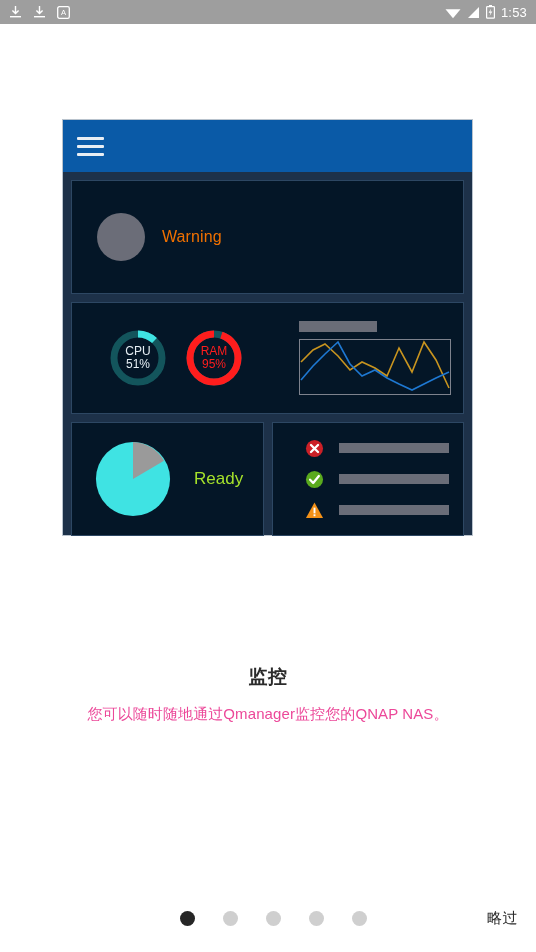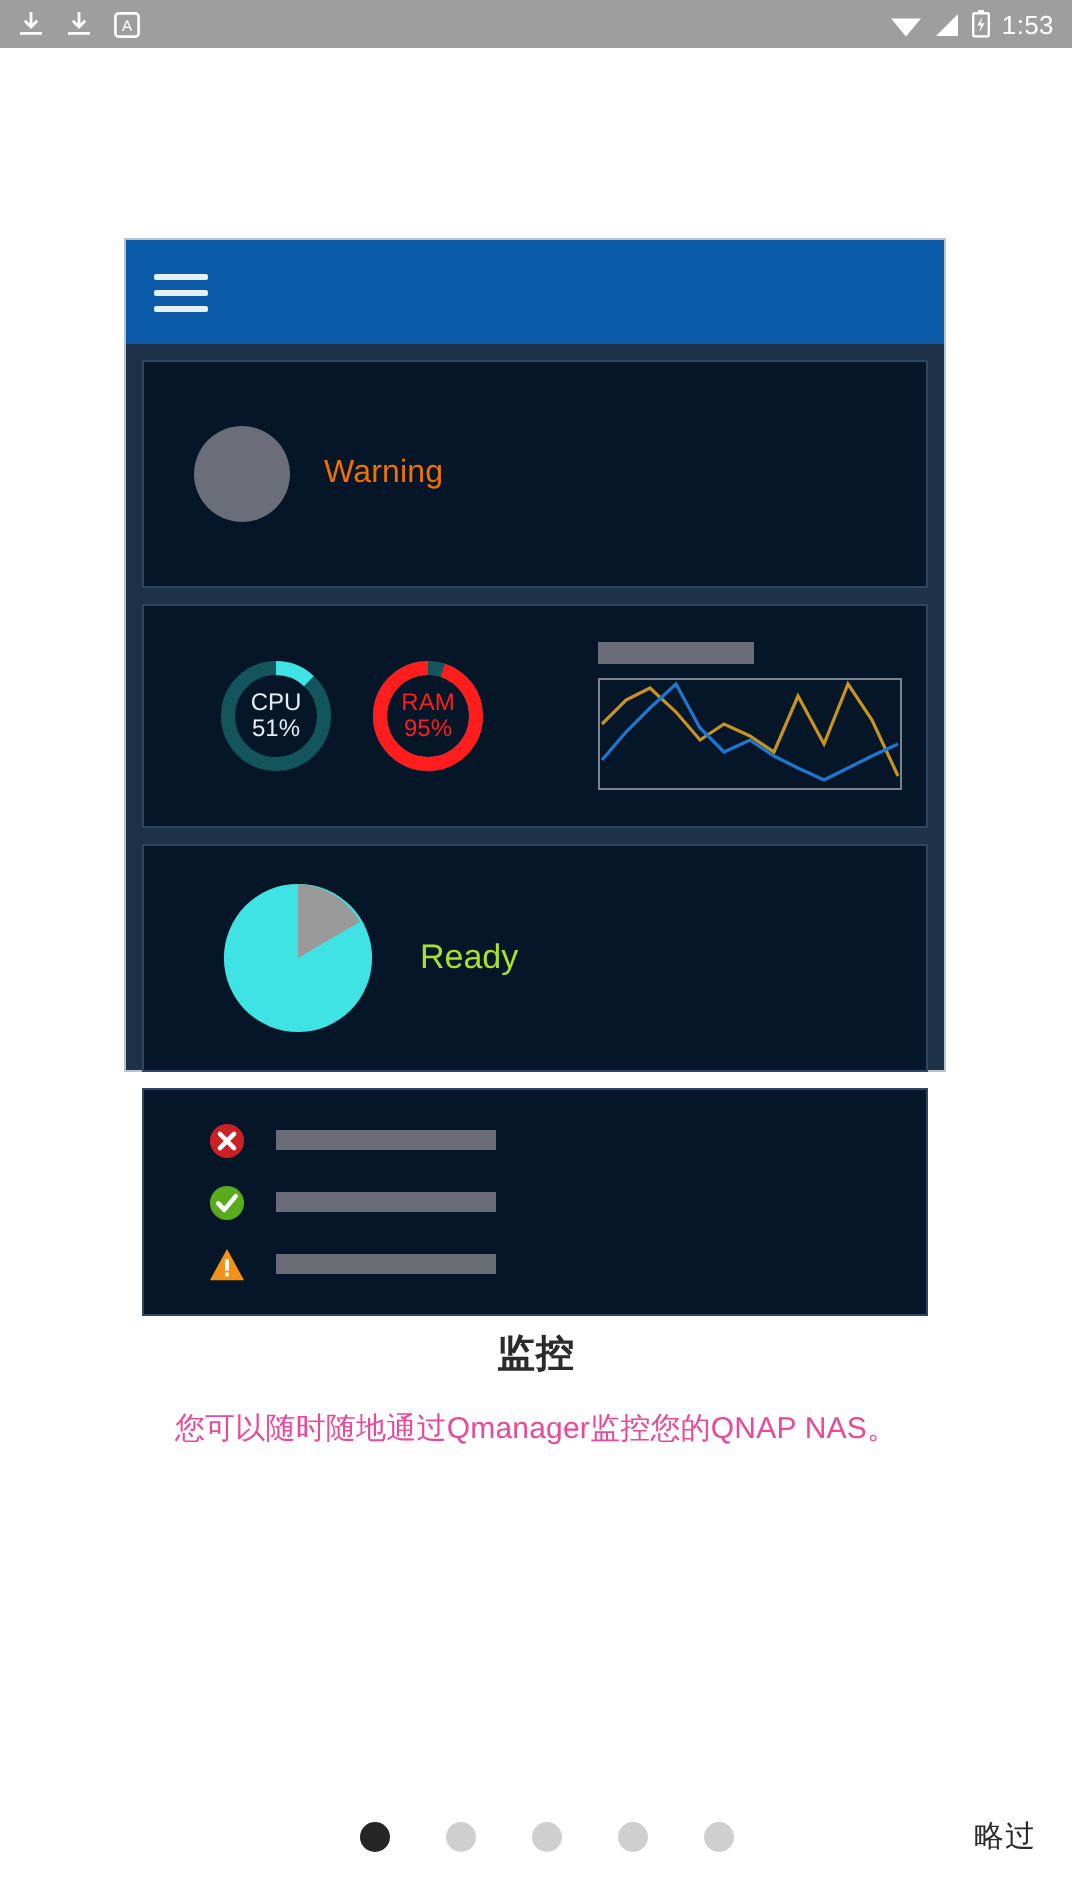--- a/index.html
+++ b/index.html
@@ -34,21 +34,21 @@
     display:flex; align-items:center; padding-left:14px;
   }
   .hamburger{ width:27px; }
   .hamburger span{
     display:block; height:3px; background:#e8eef4; border-radius:1px;
     margin-bottom:5px;
   }
   .hamburger span:last-child{ margin-bottom:0; }
 
   .mock-body{ padding:8px; display:flex; flex-direction:column; gap:8px; }
-  .row{ display:flex; gap:8px;flex-direction:column; }
+  .row{ display:flex; gap:8px; }
   .panel{
     background:#041627;
     border:1px solid #2d4763;
   }
   .panel-half{ flex:1 1 0; }
   .panel-full{ width:100%; }
 
   
   .statcell{
     height:112px; display:flex; align-items:center; padding-left:25px; gap:17px;
@@ -82,21 +82,21 @@
     width:78px; height:11px; background:#6a6d78; margin-bottom:7px;
   }
   .chart-frame{
     border:1px solid #7e828d; height:56px; width:100%;
     background:#041627;
   }
   .chart-frame svg{ display:block; width:100%; height:100%; }
 
   
   .piecell{
-    height:112px; display:flex; align-items:center; padding-left:38px; gap:22px;
+    height:112px; display:flex; align-items:center; padding-left:22px; gap:22px;
   }
   .pie{ width:78px; height:78px; flex:0 0 auto; }
   .pie-label{ color:#a6e22b; font-size:17px; }
 
   .listcell{
     height:112px; display:flex; flex-direction:column;
     justify-content:center; gap:12px; padding-left:32px;
   }
   .listrow{ display:flex; align-items:center; gap:15px; }
   .list-icon{ width:19px; height:19px; flex:0 0 auto; }

